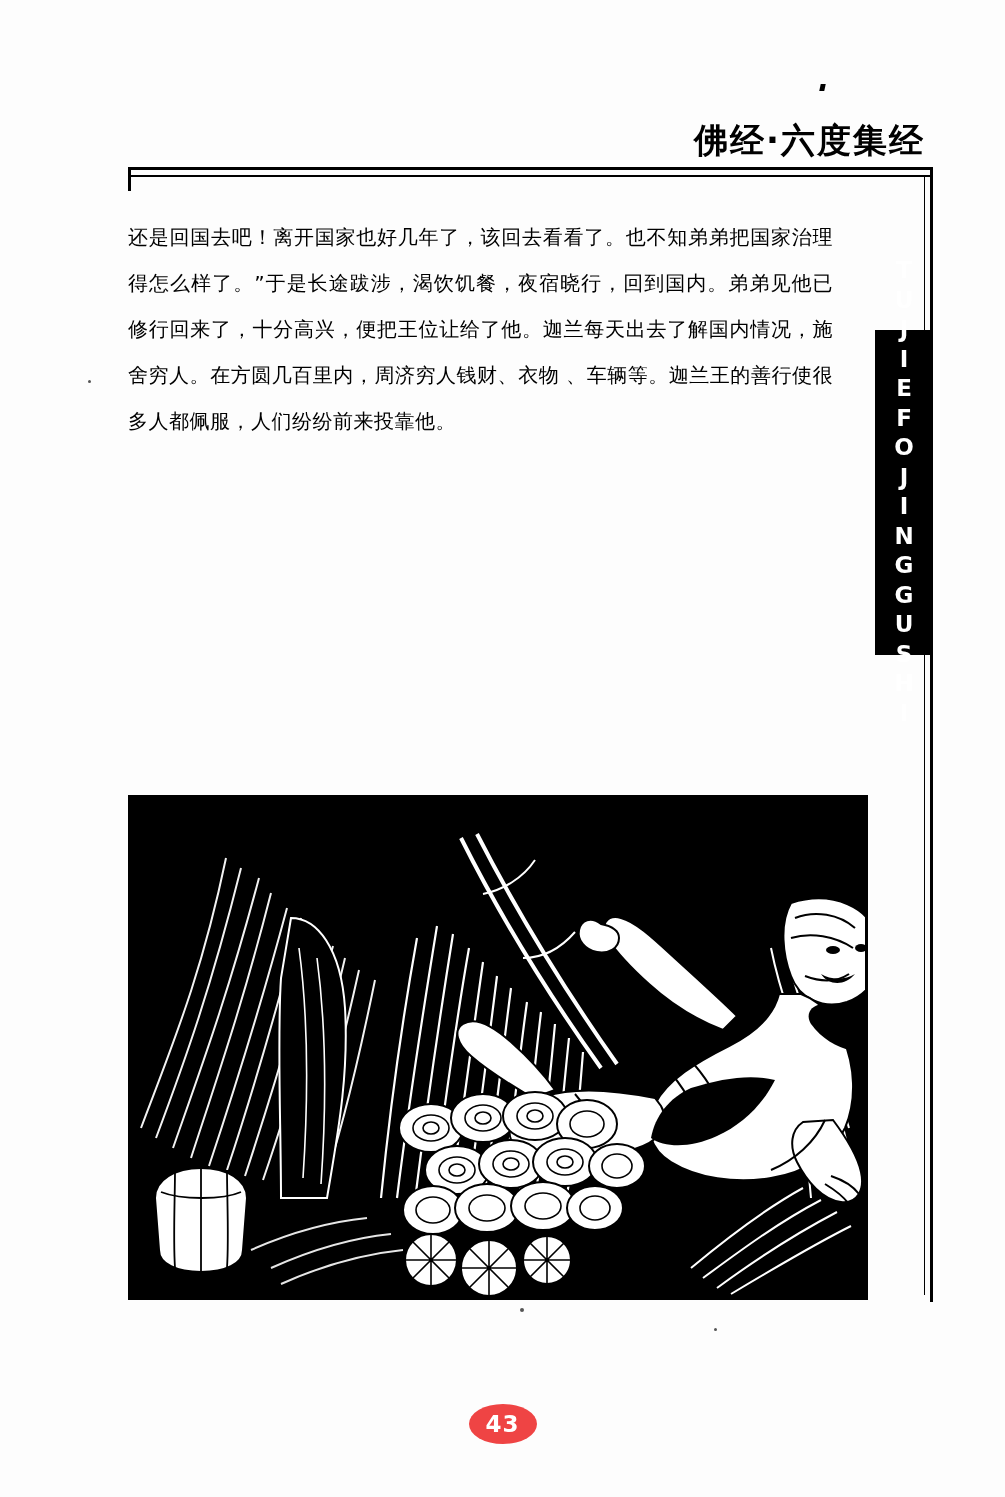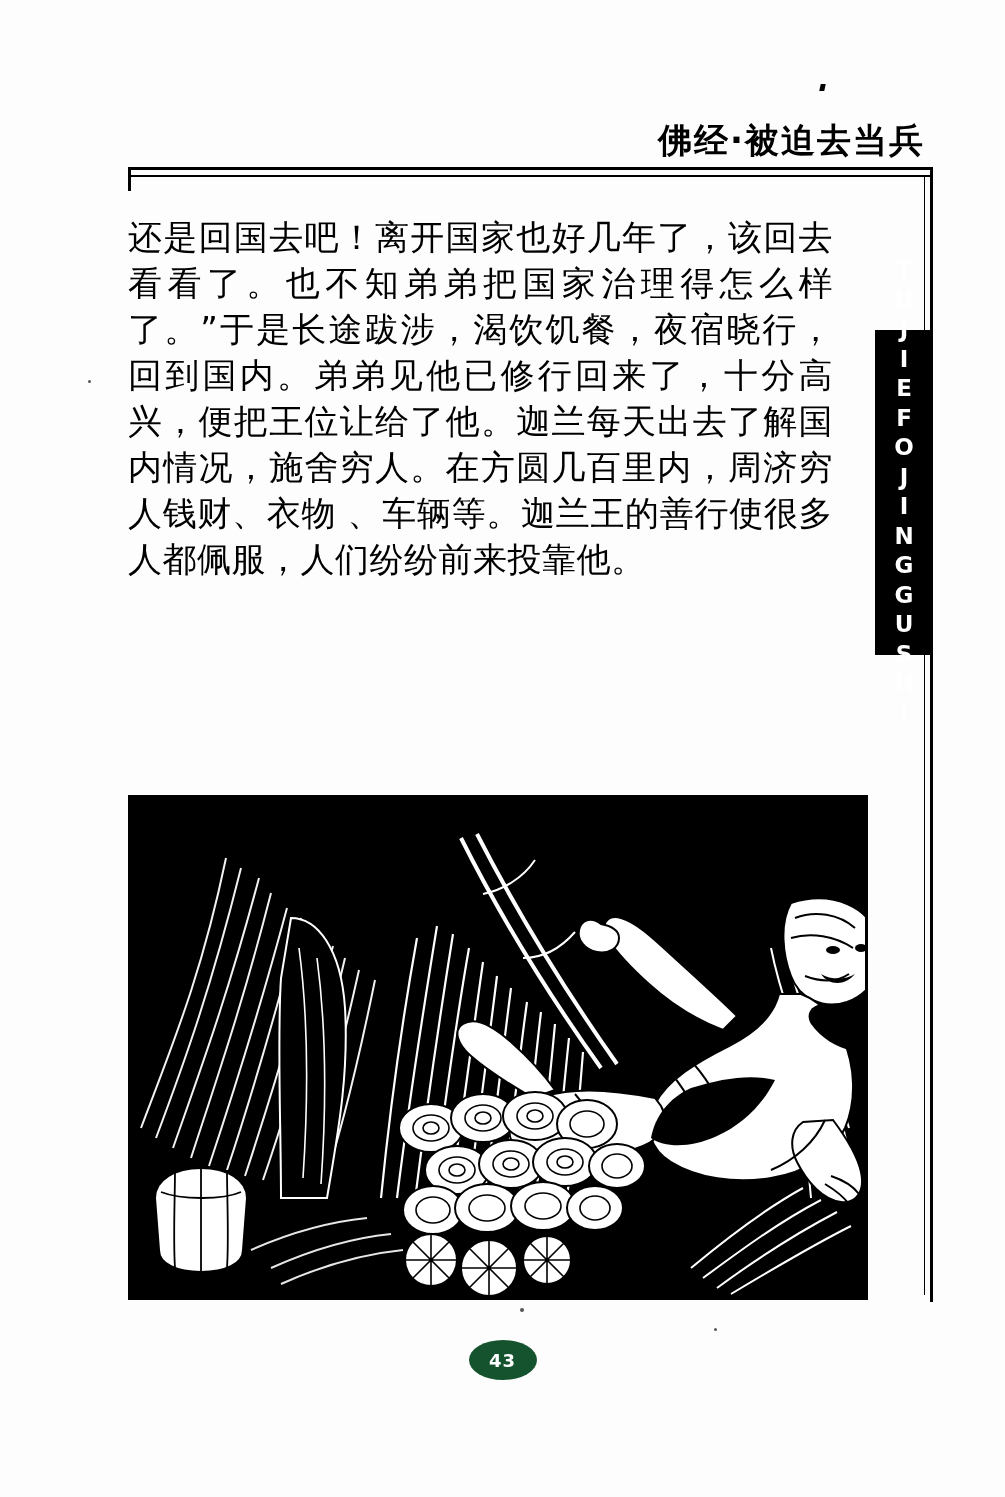--- a/index.html
+++ b/index.html
@@ -92,21 +92,21 @@
     background: #000;
   }
 
   
   .body-text {
     position: absolute;
     left: 128px;
     top: 214px;
     width: 705px;
     font-family: "DejaVu Sans", "Liberation Sans", sans-serif;
-    font-size: 34px;
+    font-size: 20px;
     line-height: 46px;
     letter-spacing: 0.5px;
     text-align: justify;
     text-justify: inter-character;
     color: #000;
   }
   .body-text p {
     margin: 0;
   }
   .body-text p.indent {
@@ -153,49 +153,49 @@
     box-sizing: border-box;
     overflow: hidden;
   }
   .illus svg { display: block; }
 
   
   .page-number {
     position: absolute;
     left: 50%;
     transform: translateX(-50%);
-    top: 1340px;
+    top: 1404px;
     width: 68px;
     height: 40px;
     border-radius: 50%;
-    background: #14532d;
+    background: #ef4444;
     color: #fff;
     font-family: "DejaVu Sans", "Liberation Sans", sans-serif;
-    font-size: 18px;
+    font-size: 23px;
     font-weight: bold;
     display: flex;
     align-items: center;
     justify-content: center;
     letter-spacing: 1px;
   }
 
   .speck {
     position: absolute;
     background: #555;
     border-radius: 50%;
   }
 </style>
 </head>
 <body>
 
 <div class="page">
 
   <div class="header-dot"></div>
 
-  <div class="header-title">佛经·被迫去当兵</div>
+  <div class="header-title">佛经·六度集经</div>
 
   <div class="rule-wrap">
     <div class="r1"></div>
     <div class="r2"></div>
   </div>
   <div class="rule-left-tick"></div>
   <div class="rule-tick"></div>
   <div class="rule-tick-inner"></div>
 
   <div class="side-tab">

